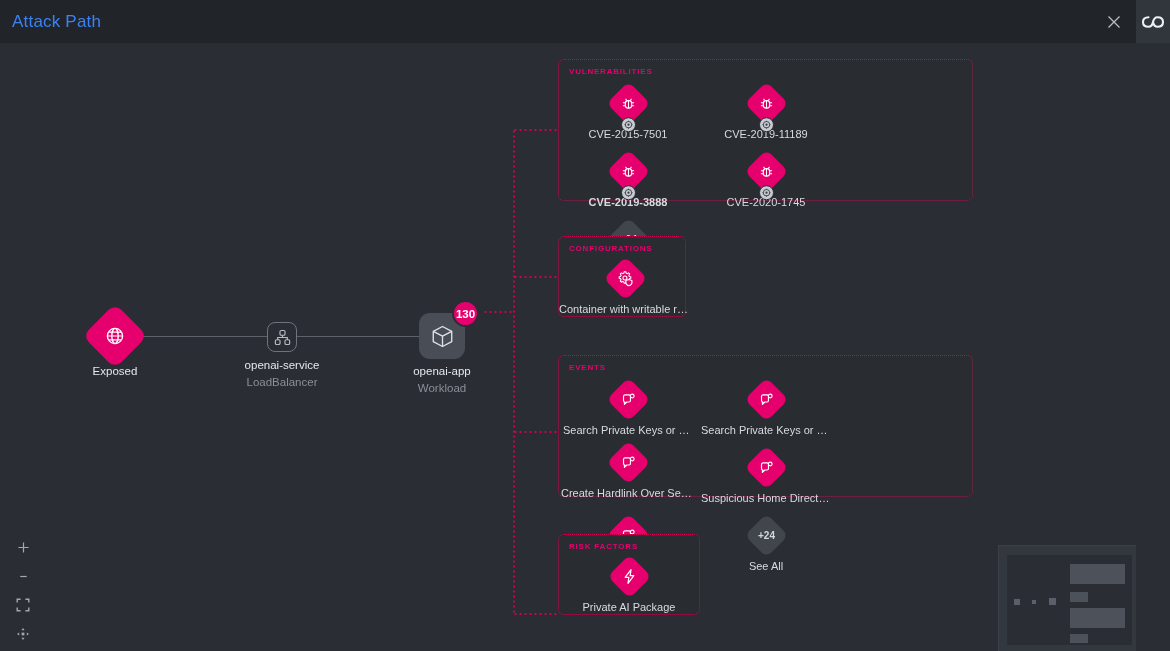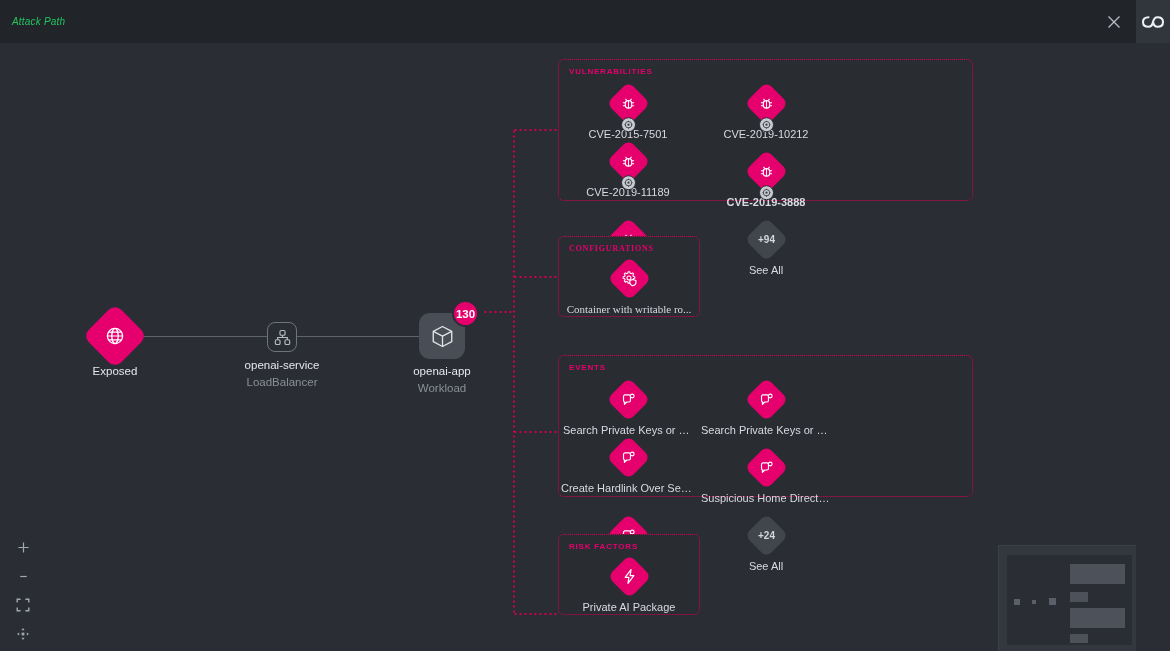--- a/index.html
+++ b/index.html
@@ -17,24 +17,23 @@
 
   
   .topbar {
     position: absolute; left: 0; top: 0;
     width: 1136px; height: 43px;
     background: #212429;
     display: flex; align-items: center;
   }
   .topbar-title {
     margin-left: 12px;
-    color: #22c55e;
-    font-size: 10px;
+    color: #3b82f6;
+    font-size: 17px;
     letter-spacing: .2px;
-    font-style: italic;
   }
   .topbar-close {
     position: absolute; right: 12px; top: 12px;
     width: 20px; height: 20px;
     display: flex; align-items: center; justify-content: center;
     cursor: pointer;
   }
   .topbar-close svg { display: block; }
   .logo-slot {
     position: absolute; right: 0; top: 0;
@@ -130,21 +129,21 @@
   }
   .group-title {
     position: absolute; left: 10px; top: 7px;
     color: #e6006e;
     font-size: 8px;
     font-weight: bold;
     letter-spacing: .8px;
   }
   .group-grid {
     position: absolute; left: 0; right: 0; top: 24px;
-    display: flex; flex-wrap: wrap;
+    display: flex; flex-wrap: wrap; align-items: center;
   }
   .cell {
     display: flex; flex-direction: column;
     align-items: center;
     padding-top: 6px;
   }
   .cell-icon {
     width: 31px; height: 31px;
     background: #e6006e;
     border-radius: 7px;
@@ -290,102 +289,85 @@
               <svg width="9" height="9" viewBox="0 0 12 12">
                 <circle cx="6" cy="6" r="4.3" stroke="#3a3e45" stroke-width="1.2" fill="none"></circle>
                 <circle cx="6" cy="6" r="1.5" fill="#3a3e45"></circle>
                 <path d="M6 .7 V2.4 M6 9.6 V11.3 M.7 6 H2.4 M9.6 6 H11.3" stroke="#3a3e45" stroke-width="1.2"></path>
               </svg>
             </span>
           </div>
           <div class="cell-label" style="width:128px;">CVE-2015-7501</div>
         </div>
 
+
         <div class="cell" style="width:138px;">
           <div class="cell-icon">
             <svg width="16" height="16" viewBox="0 0 18 18">
               <path d="M5.6 3.1 L7 4.6 M12.4 3.1 L11 4.6" stroke="#fff" stroke-width="1.2"></path>
               <rect x="5.4" y="5" width="7.2" height="8.4" rx="3.2" stroke="#fff" stroke-width="1.3" fill="none"></rect>
               <path d="M2.7 7.4 H5.4 M12.6 7.4 H15.3 M2.7 10.8 H5.4 M12.6 10.8 H15.3 M9 5 V13.4" stroke="#fff" stroke-width="1.15"></path>
             </svg>
             <span class="scope-badge">
               <svg width="9" height="9" viewBox="0 0 12 12">
                 <circle cx="6" cy="6" r="4.3" stroke="#3a3e45" stroke-width="1.2" fill="none"></circle>
                 <circle cx="6" cy="6" r="1.5" fill="#3a3e45"></circle>
                 <path d="M6 .7 V2.4 M6 9.6 V11.3 M.7 6 H2.4 M9.6 6 H11.3" stroke="#3a3e45" stroke-width="1.2"></path>
               </svg>
             </span>
           </div>
-          <div class="cell-label" style="width:128px;">CVE-2019-10212</div>
-        </div>
-
-        <div class="cell" style="width:138px;">
+          <div class="cell-label" style="width:128px;">CVE-2019-11189</div>
+        </div>
+
+        <div class="cell" style="width:138px; padding-top:16px;font-weight:bold;">
           <div class="cell-icon">
             <svg width="16" height="16" viewBox="0 0 18 18">
               <path d="M5.6 3.1 L7 4.6 M12.4 3.1 L11 4.6" stroke="#fff" stroke-width="1.2"></path>
               <rect x="5.4" y="5" width="7.2" height="8.4" rx="3.2" stroke="#fff" stroke-width="1.3" fill="none"></rect>
               <path d="M2.7 7.4 H5.4 M12.6 7.4 H15.3 M2.7 10.8 H5.4 M12.6 10.8 H15.3 M9 5 V13.4" stroke="#fff" stroke-width="1.15"></path>
             </svg>
             <span class="scope-badge">
               <svg width="9" height="9" viewBox="0 0 12 12">
                 <circle cx="6" cy="6" r="4.3" stroke="#3a3e45" stroke-width="1.2" fill="none"></circle>
                 <circle cx="6" cy="6" r="1.5" fill="#3a3e45"></circle>
                 <path d="M6 .7 V2.4 M6 9.6 V11.3 M.7 6 H2.4 M9.6 6 H11.3" stroke="#3a3e45" stroke-width="1.2"></path>
               </svg>
             </span>
           </div>
-          <div class="cell-label" style="width:128px;">CVE-2019-11189</div>
-        </div>
-
-        <div class="cell" style="width:138px; padding-top:16px;font-weight:bold;">
+          <div class="cell-label" style="width:128px;">CVE-2019-3888</div>
+        </div>
+
+        <div class="cell" style="width:138px; padding-top:16px;">
           <div class="cell-icon">
             <svg width="16" height="16" viewBox="0 0 18 18">
               <path d="M5.6 3.1 L7 4.6 M12.4 3.1 L11 4.6" stroke="#fff" stroke-width="1.2"></path>
               <rect x="5.4" y="5" width="7.2" height="8.4" rx="3.2" stroke="#fff" stroke-width="1.3" fill="none"></rect>
               <path d="M2.7 7.4 H5.4 M12.6 7.4 H15.3 M2.7 10.8 H5.4 M12.6 10.8 H15.3 M9 5 V13.4" stroke="#fff" stroke-width="1.15"></path>
             </svg>
             <span class="scope-badge">
               <svg width="9" height="9" viewBox="0 0 12 12">
                 <circle cx="6" cy="6" r="4.3" stroke="#3a3e45" stroke-width="1.2" fill="none"></circle>
                 <circle cx="6" cy="6" r="1.5" fill="#3a3e45"></circle>
                 <path d="M6 .7 V2.4 M6 9.6 V11.3 M.7 6 H2.4 M9.6 6 H11.3" stroke="#3a3e45" stroke-width="1.2"></path>
               </svg>
             </span>
           </div>
-          <div class="cell-label" style="width:128px;">CVE-2019-3888</div>
-        </div>
-
-        <div class="cell" style="width:138px; padding-top:16px;">
-          <div class="cell-icon">
-            <svg width="16" height="16" viewBox="0 0 18 18">
-              <path d="M5.6 3.1 L7 4.6 M12.4 3.1 L11 4.6" stroke="#fff" stroke-width="1.2"></path>
-              <rect x="5.4" y="5" width="7.2" height="8.4" rx="3.2" stroke="#fff" stroke-width="1.3" fill="none"></rect>
-              <path d="M2.7 7.4 H5.4 M12.6 7.4 H15.3 M2.7 10.8 H5.4 M12.6 10.8 H15.3 M9 5 V13.4" stroke="#fff" stroke-width="1.15"></path>
-            </svg>
-            <span class="scope-badge">
-              <svg width="9" height="9" viewBox="0 0 12 12">
-                <circle cx="6" cy="6" r="4.3" stroke="#3a3e45" stroke-width="1.2" fill="none"></circle>
-                <circle cx="6" cy="6" r="1.5" fill="#3a3e45"></circle>
-                <path d="M6 .7 V2.4 M6 9.6 V11.3 M.7 6 H2.4 M9.6 6 H11.3" stroke="#3a3e45" stroke-width="1.2"></path>
-              </svg>
-            </span>
-          </div>
           <div class="cell-label" style="width:128px;">CVE-2020-1745</div>
         </div>
 
         <div class="cell" style="width:138px; padding-top:16px;">
           <div class="cell-icon muted">
             <span class="plus-count">+94</span>
           </div>
           <div class="cell-label" style="width:128px;">See All</div>
         </div>
       </div>
     </div>
 
-    <div class="group" style="left:558px; top:193px; width:142px; height:81px;font-family:Liberation Serif, serif;">
+    <div class="group" style="left:558px; top:193px; width:128px; height:81px;">
       <div class="group-title">CONFIGURATIONS</div>
       <div class="group-grid" style="top:20px;">
         <div class="cell" style="width:142px;">
           <div class="cell-icon">
             <svg width="17" height="17" viewBox="0 0 18 18">
               <path d="M7.6 1.8 h1.7 l.3 1.5 1.3.55 1.3-.85 1.2 1.2 -.85 1.3 .55 1.3 1.5.3 v1.7 l-1.5.3 -.55 1.3 .85 1.3 -1.2 1.2 -1.3-.85 -1.3.55 -.3 1.5 h-1.7 l-.3-1.5 -1.3-.55 -1.3.85 -1.2-1.2 .85-1.3 -.55-1.3 -1.5-.3 v-1.7 l1.5-.3 .55-1.3 -.85-1.3 1.2-1.2 1.3.85 1.3-.55 z" stroke="#fff" stroke-width="1.15" fill="none" stroke-linejoin="round"></path>
               <circle cx="8.45" cy="8.45" r="2.1" stroke="#fff" stroke-width="1.15" fill="none"></circle>
               <path d="M12.6 10 L15.8 11.1 V13.4 C15.8 15 14.3 16 12.6 16.6 C10.9 16 9.4 15 9.4 13.4 V11.1 Z" fill="#e6006e" stroke="#fff" stroke-width="1.2" stroke-linejoin="round"></path>
             </svg>
           </div>

